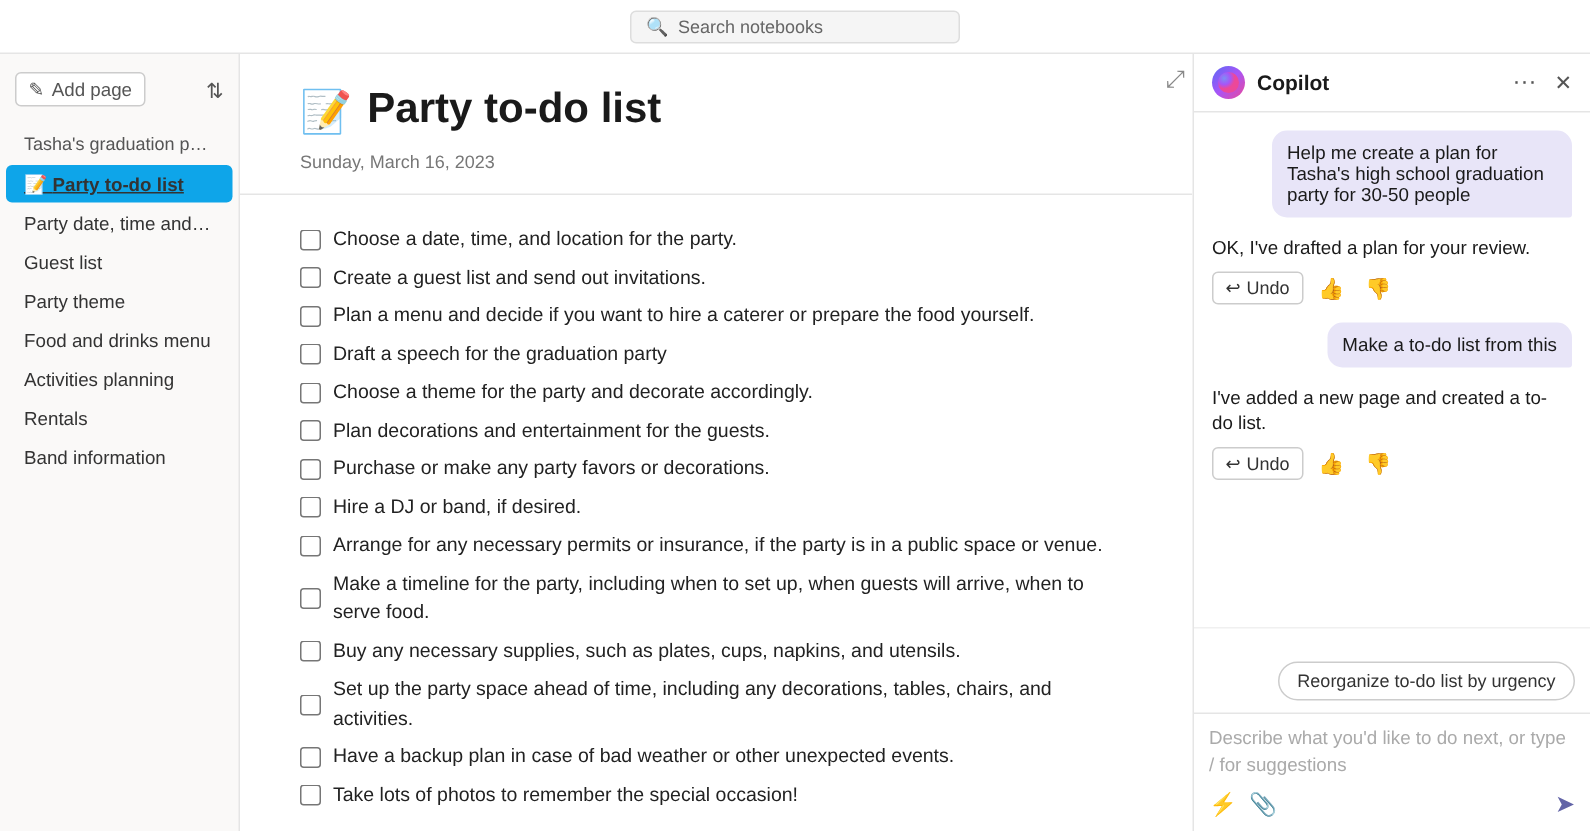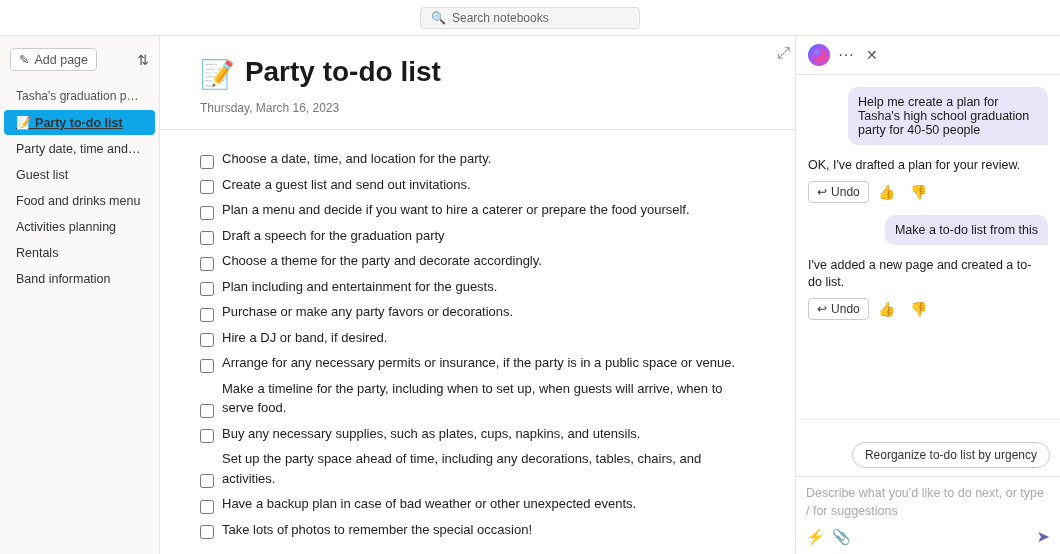--- a/index.html
+++ b/index.html
@@ -124,21 +124,21 @@
       color: #777;
       font-size: 12px;
       border-bottom: 1px solid #e5e5e5;
       margin-bottom: 10px;
     }
     .checklist {
       padding: 6px 40px;
     }
     .checklist-item {
       display: flex;
-      align-items: flex-end;
+      align-items: center;
       gap: 8px;
       padding: 3px 0;
       font-size: 13px;
       color: #222;
       line-height: 1.5;
     }
     .checklist-item input[type="checkbox"] {
       margin-top: 2px;
       flex-shrink: 0;
       accent-color: #6264a7;
@@ -326,34 +326,35 @@
     </button>
     <span class="sort-icon-btn">⇅</span>
   </div>
   <div class="sidebar-nav">
     <div class="sidebar-item parent">Tasha's graduation par...</div>
     <div class="sidebar-item active">
       <span>📝 </span><span>Party to-do list</span>
     </div>
     <div class="sidebar-item">Party date, time and locat...</div>
     <div class="sidebar-item">Guest list</div>
+    <div class="sidebar-item">Party theme</div>
     <div class="sidebar-item">Food and drinks menu</div>
     <div class="sidebar-item">Activities planning</div>
     <div class="sidebar-item">Rentals</div>
     <div class="sidebar-item">Band information</div>
   </div>
 </div>
 
 <div class="main-content">
   <div class="page-header">
     <span class="page-emoji">📝</span>
     <span class="page-title">Party to-do list</span>
     <span style="position:absolute; right:270px; top:44px; color:#888; font-size:16px; cursor:pointer;">⤢</span>
   </div>
-  <div class="page-date">Thursday, March 16, 2023</div>
+  <div class="page-date">Sunday, March 16, 2023</div>
   <div class="checklist" id="checklist-container">
   <div class="checklist-item">
         <input type="checkbox" style="">
         <span>Choose a date, time, and location for the party.</span>
       </div>
       <div class="checklist-item">
         <input type="checkbox" style="">
         <span>Create a guest list and send out invitations.</span>
       </div>
       <div class="checklist-item">
@@ -363,21 +364,21 @@
       <div class="checklist-item">
         <input type="checkbox" style="">
         <span>Draft a speech for the graduation party</span>
       </div>
       <div class="checklist-item">
         <input type="checkbox" style="">
         <span>Choose a theme for the party and decorate accordingly.</span>
       </div>
       <div class="checklist-item">
         <input type="checkbox" style="">
-        <span>Plan including and entertainment for the guests.</span>
+        <span>Plan decorations and entertainment for the guests.</span>
       </div>
       <div class="checklist-item">
         <input type="checkbox" style="">
         <span>Purchase or make any party favors or decorations.</span>
       </div>
       <div class="checklist-item">
         <input type="checkbox" style="">
         <span>Hire a DJ or band, if desired.</span>
       </div>
       <div class="checklist-item">
@@ -414,27 +415,28 @@
         <circle cx="8" cy="8" r="7" fill="url(#cp-grad)"></circle>
         <defs>
           <radialGradient id="cp-grad" cx="30%" cy="30%">
             <stop offset="0%" stop-color="#7c8ff5"></stop>
             <stop offset="60%" stop-color="#a855f7"></stop>
             <stop offset="100%" stop-color="#ec4899"></stop>
           </radialGradient>
         </defs>
       </svg>
     </div>
+    <span class="copilot-title">Copilot</span>
     <span class="copilot-menu-icon">···</span>
     <span class="copilot-close-icon">✕</span>
   </div>
 
   <div class="copilot-messages">
 
-    <div class="msg-user">Help me create a plan for Tasha's high school graduation party for 40-50 people</div>
+    <div class="msg-user">Help me create a plan for Tasha's high school graduation party for 30-50 people</div>
 
     <div class="msg-ai">
       <div class="msg-ai-text">OK, I've drafted a plan for your review.</div>
       <div class="msg-actions">
         <button class="undo-btn">
           <span>↩</span>
           <span>Undo</span>
         </button>
         <button class="thumbs-btn">👍</button>
         <button class="thumbs-btn">👎</button>

